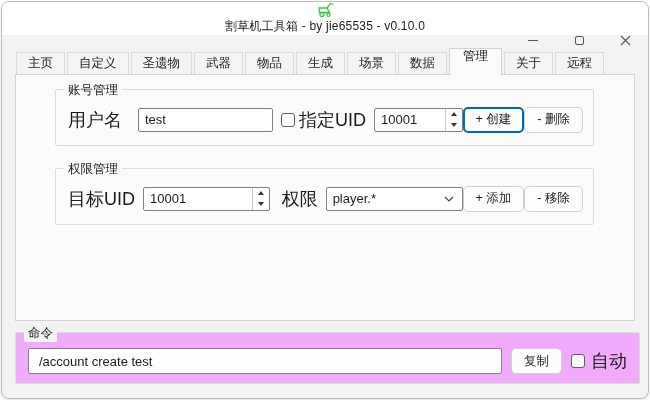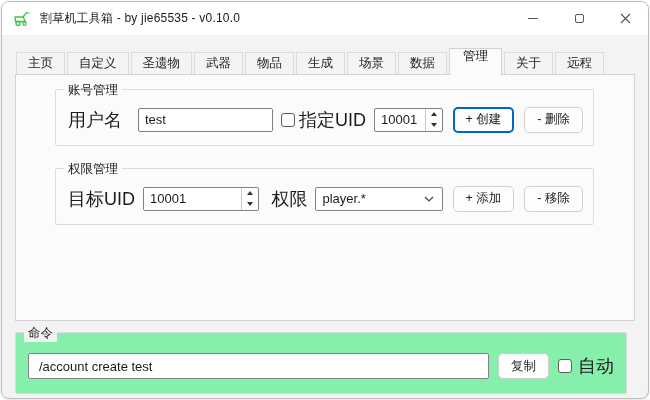--- a/index.html
+++ b/index.html
@@ -3,21 +3,21 @@
 <meta charset="utf-8">
 <style>
   * { margin:0; padding:0; box-sizing:border-box; }
   html,body { width:650px; height:400px; background:#ffffff;
     font-family:"Liberation Sans","DejaVu Sans",sans-serif; }
   .window { position:relative; width:648px; height:398px; margin:1px;
     background:#f3f3f3; border:1px solid #bdbdbd; border-radius:8px;
     overflow:hidden; box-shadow:0 1px 3px rgba(0,0,0,.12); }
 
   
-  .titlebar { height:33px; background:#ffffff; display:flex; align-items:center; }
+  .titlebar { height:33px; background:#ffffff; display:flex; align-items:center;flex-direction:column; }
   .app-icon { margin:0 8px 0 11px; display:flex; }
   .title-text { font-size:12px; color:#1b1b1b; letter-spacing:.2px; }
   .win-controls { margin-left:auto; display:flex; height:100%; }
   .win-btn { width:46px; height:100%; display:flex; align-items:center; justify-content:center; cursor:default; }
   .glyph-min { width:10px; height:1px; background:#555; }
   .glyph-max { width:9px; height:9px; border:1px solid #555; border-radius:2px; }
 
   
   .tabstrip { display:flex; align-items:flex-end; margin:13px 13px 0 14px; position:relative; z-index:2; }
   .tab { height:22px; line-height:21px; padding:0 11px; font-size:12.5px; color:#1b1b1b;
@@ -51,27 +51,27 @@
   .combo { height:24px; background:#fff; border:1px solid #828282; border-radius:2px;
     display:flex; align-items:center; padding:0 8px 0 6px; cursor:default; }
   .combo-val { flex:1; font-size:13px; color:#1b1b1b; }
 
   .btn { height:26px; padding:0 12px; background:#fdfdfd; border:1px solid #d0d0d0; border-radius:5px;
     font-size:12.5px; color:#1b1b1b; cursor:default; white-space:nowrap;
     font-family:"Liberation Sans","DejaVu Sans",sans-serif; }
   .btn.accent { border:2px solid #0067C0; padding:0 11px; }
 
   
-  .gb-cmd { margin:11px 21px 0 13px; height:62px; background:#86efac; }
+  .gb-cmd { margin:11px 8px 0 13px; height:52px; background:#f0abfc; }
   .gb-cmd .gb-legend { background:#f3f3f3; }
   .cmd-row { display:flex; align-items:center; height:100%; padding:6px 12px 0 12px; gap:9px; }
   .cmd-input { flex:1; height:26px;padding-left:10px; }
 
   .gap4{margin-left:4px;} .gap8{margin-left:8px;}
-  .gap10{margin-left:10px;} .gap12{margin-left:12px;} .gap16{margin-left:16px;}
+  .gap10{} .gap12{margin-left:12px;} .gap16{margin-left:16px;}
   .w146{width:135px;} .w104{width:104px;} .w137{width:137px;} .w147{width:147px;}
 </style>
 </head>
 <body>
 
 <div class="window">
 
   <div class="titlebar">
     <span class="app-icon">
       <svg width="19" height="16" viewBox="0 0 19 16" fill="none" stroke="#3FC43F" stroke-width="1.3">

